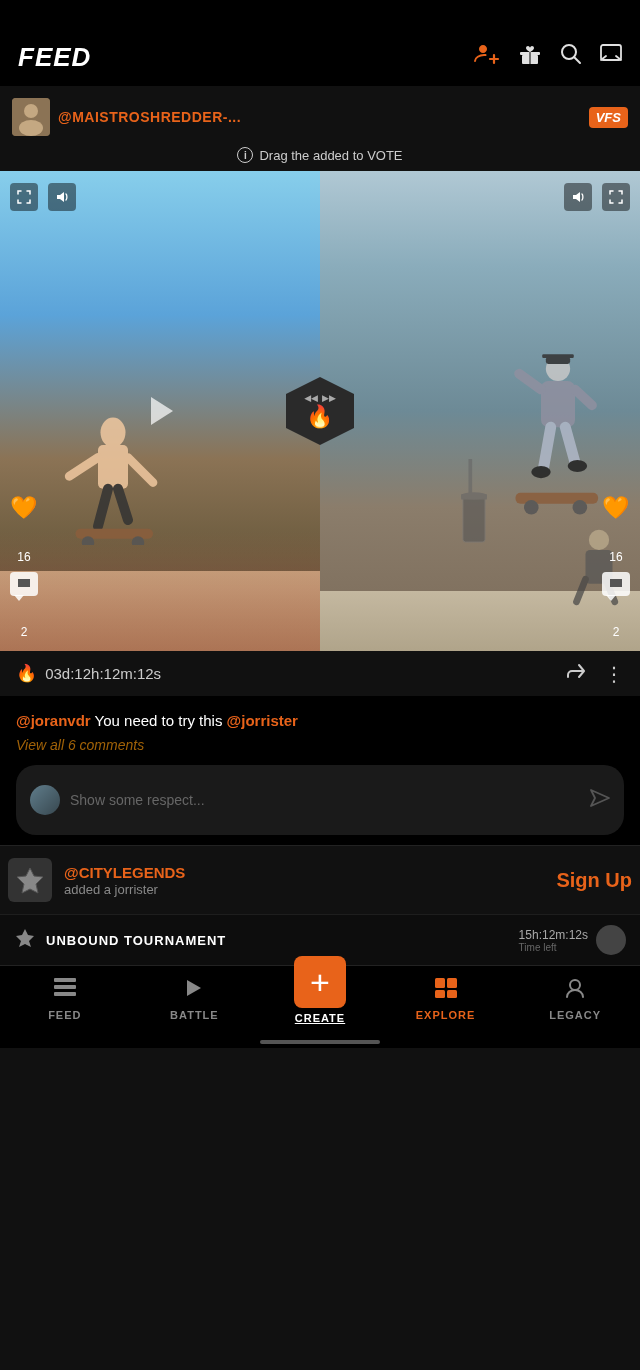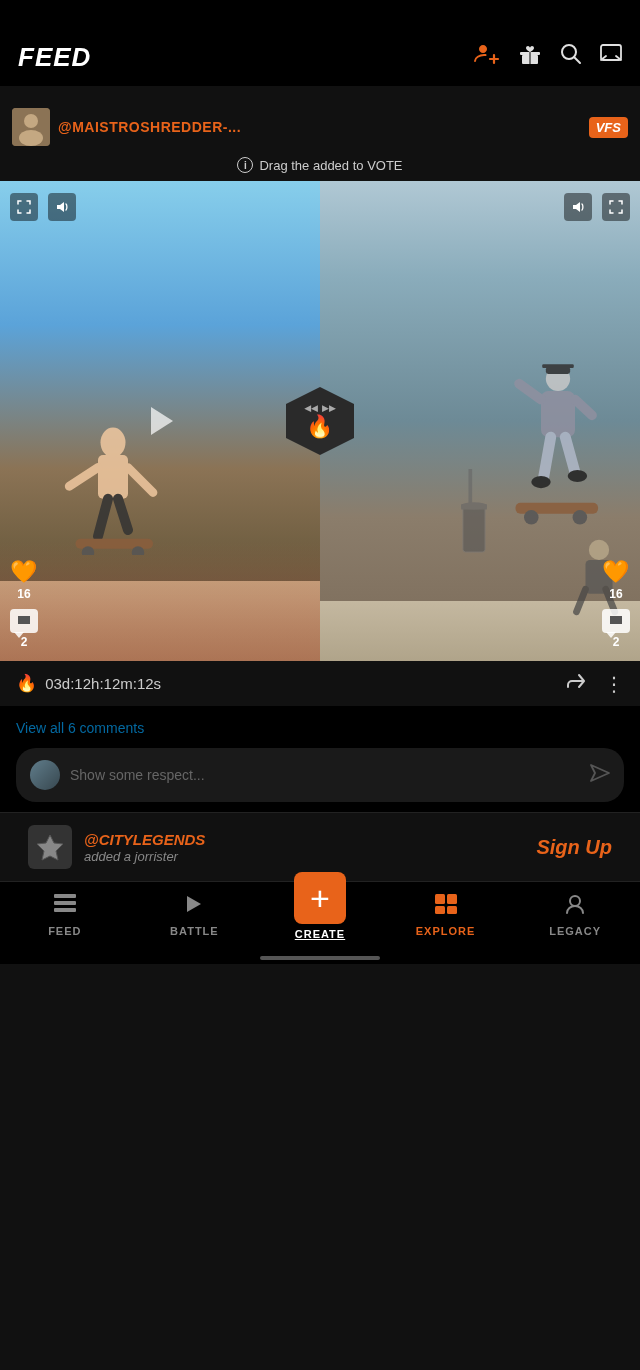--- a/index.html
+++ b/index.html
@@ -56,21 +56,21 @@
 
     
     .battle-card {
       background: #1a1a1a;
       margin: 0;
     }
     .battle-header {
       display: flex;
       align-items: center;
       justify-content: space-between;
-      padding: 22px 12px 6px 12px;
+      padding: 12px 12px 6px 12px;
       background: #111;
     }
     .battle-user {
       display: flex;
       align-items: center;
       gap: 8px;
     }
     .battle-avatar {
       width: 38px;
       height: 38px;
@@ -259,22 +259,23 @@
       display: flex;
       flex-direction: column;
       align-items: center;
       gap: 2px;
     }
     .reaction-icon {
       font-size: 22px;
     }
     .reaction-count {
       font-size: 12px;
-      font-weight: 700;
+      font-weight: 400;
       color: #fff;
+      margin-top: 27px;
     }
     .video-reactions-right {
       position: absolute;
       bottom: 12px;
       right: 10px;
       display: flex;
       flex-direction: column;
       gap: 8px;
       align-items: center;
     }
@@ -332,31 +333,32 @@
     }
     .comment-main {
       font-size: 15px;
       color: #fff;
       margin-bottom: 6px;
       line-height: 1.4;
     }
     .comment-orange { color: #e8631a; font-weight: 700; }
     .view-comments {
       font-size: 14px;
-      color: #0369a1;
+      color: #a16207;
       margin-bottom: 12px;
       cursor: pointer;
+      font-style: italic;
     }
     .comment-input-row {
       display: flex;
       align-items: center;
       gap: 10px;
       background: #1a1a1a;
       border-radius: 20px;
-      padding: 12px 14px;
+      padding: 20px 14px;
     }
     .comment-avatar-small {
       width: 30px;
       height: 30px;
       border-radius: 50%;
       background: linear-gradient(135deg, #607D8B, #37474F);
       flex-shrink: 0;
     }
     .comment-input-text {
       flex: 1;
@@ -368,25 +370,24 @@
     
     .divider {
       height: 1px;
       background: #222;
       margin: 0;
     }
 
     
     .tournament-promo {
       background: #111;
-      padding: 12px 28px;
+      padding: 12px 8px;
       display: flex;
       align-items: center;
       justify-content: space-between;
-      font-style: italic;
     }
     .tournament-left {
       display: flex;
       align-items: center;
       gap: 12px;
     }
     .tournament-thumb {
       width: 44px;
       height: 44px;
       background: #333;
@@ -797,20 +798,26 @@
             <path d="M15 4L20 10L15 16M20 10H8C5.79 10 4 11.79 4 14V16" stroke="#ccc" stroke-width="2" stroke-linecap="round" stroke-linejoin="round"></path>
           </svg>
         </span>
         <span class="action-icon">⋮</span>
       </div>
     </div>
 
   </div>
 
   <div class="comments-section">
+    <div class="comment-main">
+      <span class="comment-orange">@joranvdr</span>
+      <span> </span>
+      <span>You need to try this</span>
+      <span class="comment-orange">@jorrister</span>
+    </div>
     <div class="view-comments">View all 6 comments</div>
     <div class="comment-input-row">
       <div class="comment-avatar-small"></div>
       <span class="comment-input-text">Show some respect...</span>
       <span class="send-icon">
         <svg width="20" height="18" viewBox="0 0 20 18" fill="none">
           <path d="M19 9L1 1L5 9L1 17L19 9Z" stroke="#555" stroke-width="1.8" stroke-linejoin="round" fill="none"></path>
         </svg>
       </span>
     </div>
@@ -826,20 +833,37 @@
         </svg>
       </div>
       <div class="tournament-info">
         <div class="tournament-username">@CITYLEGENDS</div>
         <div class="tournament-subtitle">added a jorrister</div>
       </div>
     </div>
     <div class="signup-btn">Sign Up</div>
   </div>
 
+  <div class="tournament-banner">
+    <div class="tournament-banner-left">
+      <span class="banner-icon">
+        <svg width="22" height="22" viewBox="0 0 22 22" fill="none">
+          <polygon points="11,2 14,8 20,9 15,14 17,20 11,17 5,20 7,14 2,9 8,8" fill="#888"></polygon>
+        </svg>
+      </span>
+      <span class="banner-title">UNBOUND TOURNAMENT</span>
+    </div>
+    <div class="banner-right">
+      <div>
+        <div class="banner-timer">15h:12m:12s</div>
+        <div class="banner-timer-label">Time left</div>
+      </div>
+      <div class="banner-avatar"></div>
+    </div>
+  </div>
 
   <div class="bottom-nav">
 
     <div class="nav-item">
       <span class="nav-icon">
         <svg width="24" height="22" viewBox="0 0 24 22" fill="none">
           <rect x="1" y="1" width="22" height="4" rx="1" fill="#888"></rect>
           <rect x="1" y="8" width="22" height="4" rx="1" fill="#888"></rect>
           <rect x="1" y="15" width="22" height="4" rx="1" fill="#888"></rect>
         </svg>

